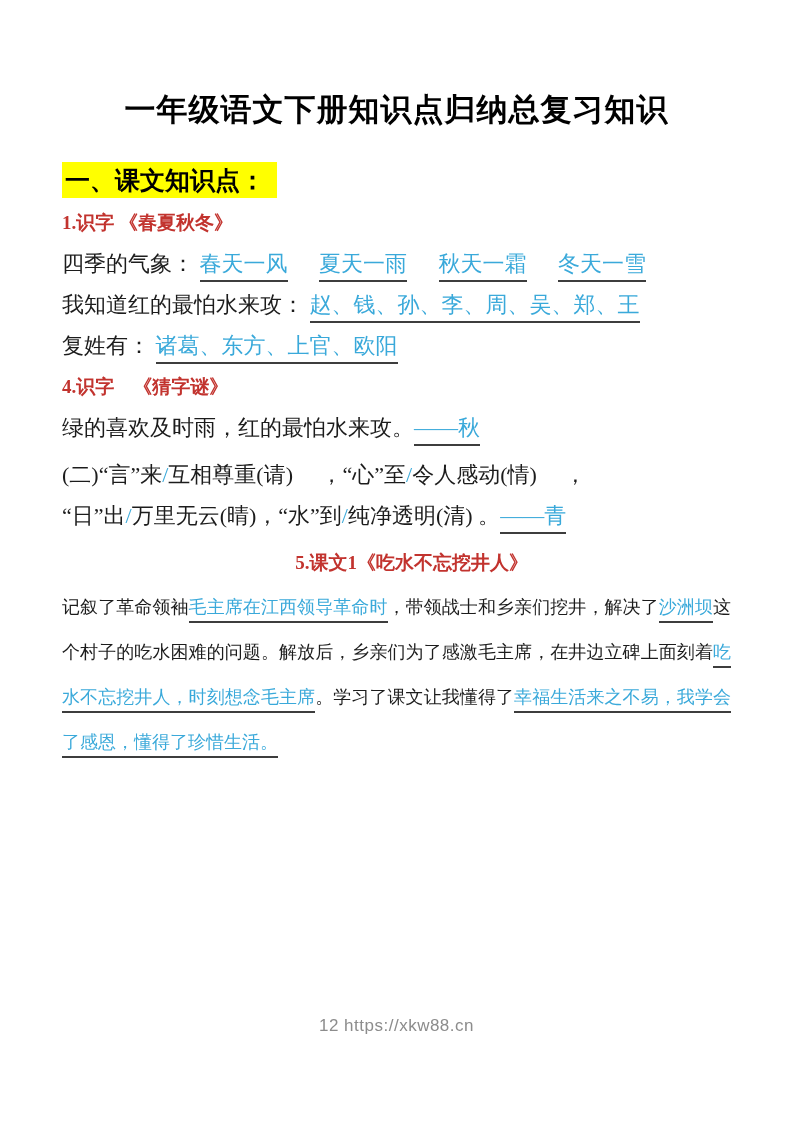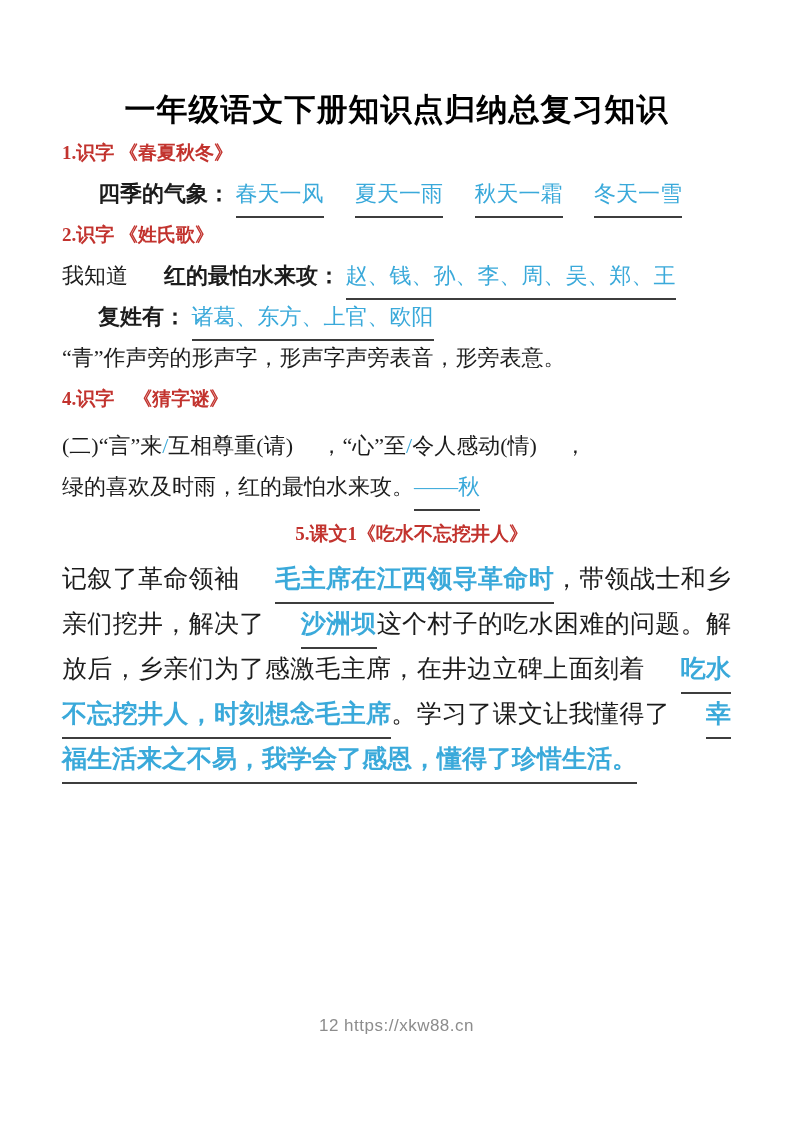--- a/index.html
+++ b/index.html
@@ -41,27 +41,27 @@
     font-size: 22px;
     white-space: nowrap;
   }
   .gap-before { margin-top: 6px; }
   .red-heading {
     color: var(--red);
     font-weight: bold;
     font-size: 19px;
   }
   .indent { padding-left: 30px; text-align: center; }
-  .bold { font-weight: bold; margin-left: 36px; }
+  .bold { font-weight: normal; }
   .blue { color: var(--blue); }
-  .u { border-bottom: 2px solid var(--underline); padding-bottom: 10px; }
+  .u { border-bottom: 2px solid var(--underline); padding-bottom: 4px; }
   .item { margin-right: 26px; }
   .para {
     margin: 2px 0 0 0;
-    font-size: 25px;
+    font-size: 18px;
     line-height: 45px;
     text-align: justify;
   }
   .footer {
     position: absolute;
     left: 0; top: 1016px;
     width: 100%;
     text-align: center;
     font-family: "Liberation Sans", "DejaVu Sans", sans-serif;
     font-size: 17px;
@@ -69,58 +69,62 @@
     letter-spacing: 0.5px;
   }
 </style>
 </head>
 <body>
 
 <div class="page">
 
   <h1 class="title">一年级语文下册知识点归纳总复习知识</h1>
 
+  <div class="hl-wrap">
+    <span class="highlight">一、课文知识点：</span>
+  </div>
 
   <div class="line red-heading">1.识字 《春夏秋冬》</div>
 
   <div class="line">
     <span class="bold">四季的气象：</span>
     <span class="blue u item">春天一风</span>
     <span class="blue u item">夏天一雨</span>
     <span class="blue u item">秋天一霜</span>
     <span class="blue u">冬天一雪</span>
   </div>
 
-  <div class="line red-heading">2.识字 《姓氏歌》</div>
 
   <div class="line">
     <span>我知道</span><span class="bold">红的最怕水来攻：</span>
     <span class="blue u">赵、钱、孙、李、周、吴、郑、王</span>
   </div>
 
   <div class="line">
     <span class="bold">复姓有：</span>
     <span class="blue u">诸葛、东方、上官、欧阳</span>
   </div>
 
 
 
-  <div class="line">“青”作声旁的形声字，形声字声旁表音，形旁表意。</div>
 
   <div class="line red-heading">4.识字　《猜字谜》</div>
 
+
+  <div class="line">
+    <span>绿的喜欢及时雨，红的最怕水来攻。</span><span class="blue u">——秋</span>
+  </div>
 
   <div class="line gap-before">
     <span>(二)“言”来</span><span class="blue">/</span><span>互相尊重(请)　 ，“心”至</span><span class="blue">/</span><span>令人感动(情)　 ，</span>
   </div>
 
   <div class="line">
-    <span>绿的喜欢及时雨，红的最怕水来攻。</span><span class="blue u">——秋</span>
+    <span>“日”出</span><span class="blue">/</span><span>万里无云(晴)，“水”到</span><span class="blue">/</span><span>纯净透明(清) 。</span><span class="blue u bold">——青</span>
   </div>
-
 
   <div class="line red-heading indent gap-before">5.课文1《吃水不忘挖井人》</div>
 
   <p class="para">
     <span>记叙了革命领袖</span><span class="blue bold u">毛主席在江西领导革命时</span><span>，带领战士和乡亲们挖井，解决了</span><span class="blue bold u">沙洲坝</span><span>这个村子的吃水困难的问题。解放后，乡亲们为了感激毛主席，在井边立碑上面刻着</span><span class="blue bold u">吃水不忘挖井人，时刻想念毛主席</span><span>。学习了课文让我懂得了</span><span class="blue bold u">幸福生活来之不易，我学会了感恩，懂得了珍惜生活。</span>
   </p>
 
   <div class="footer">12 https://xkw88.cn</div>
 
 </div>

